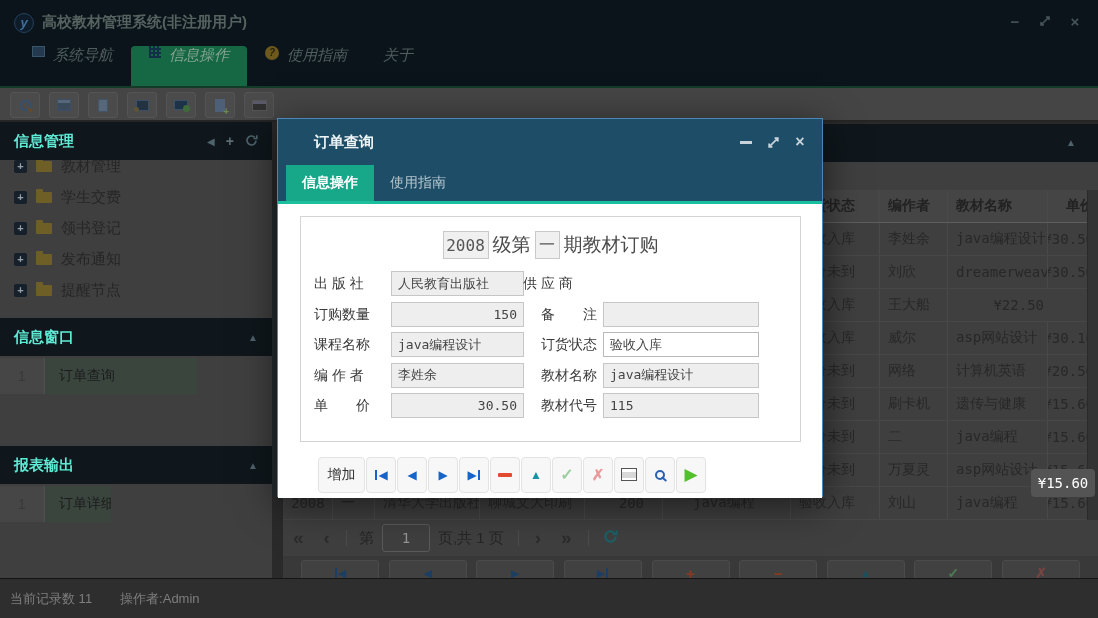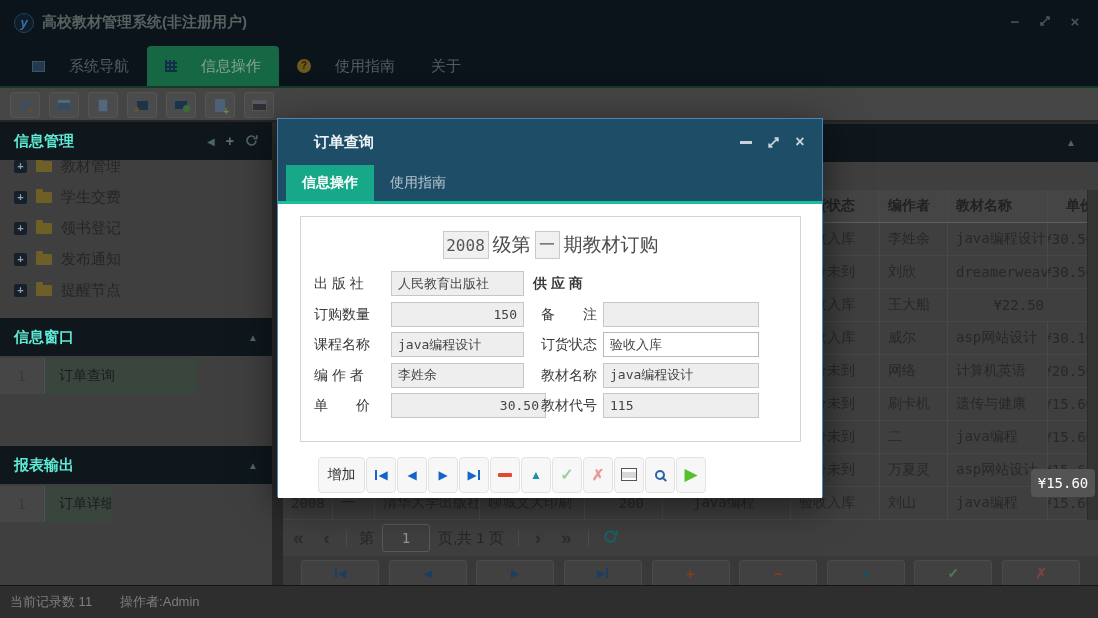--- a/index.html
+++ b/index.html
@@ -11,21 +11,21 @@
   .titlebar { position:absolute; top:0; left:0; right:0; height:46px; background:#0b141b; }
   .logo { position:absolute; left:14px; top:13px; width:20px; height:20px; border-radius:50%;
           background:#0e1b29; border:1px solid #24425e; color:#3f6f9e; font-size:13px; font-style:italic;
           text-align:center; line-height:18px; font-weight:bold; }
   .app-title { position:absolute; left:42px; top:13px; font-size:15px; font-weight:bold; color:#55625f; }
   .winctl { position:absolute; right:14px; top:12px; display:flex; gap:12px; align-items:center; color:#46535a; }
   .winctl .wc { width:18px; height:18px; display:flex; align-items:center; justify-content:center;
                 font-size:15px; font-weight:bold; cursor:default; }
   .menubar { position:absolute; top:46px; left:0; right:0; height:40px; background:#0b141b;
              display:flex; padding-left:14px; }
-  .menu-item { display:flex; align-items:center; gap:24px; padding:0 18px; color:#4f5f5f; font-size:15px; }
+  .menu-item { display:flex; align-items:flex-start; gap:8px; padding:0 18px; color:#4f5f5f; font-size:15px;font-style:italic; }
   .menu-item.active { background:#166743; color:#87a392; border-radius:4px 4px 0 0; }
   .mi-square { width:13px; height:11px; background:#23394e; border:1px solid #3a5468; }
   .mi-grid { width:12px; height:12px;
              background-image:repeating-linear-gradient(0deg,#113048 0 2px,transparent 2px 4px),
                               repeating-linear-gradient(90deg,#113048 0 2px,transparent 2px 4px); }
   .mi-help { width:14px; height:14px; border-radius:50%; background:#6e591c; color:#241e10;
              font-size:10px; font-weight:bold; text-align:center; line-height:14px; }
   .greenline { position:absolute; top:86px; left:0; right:0; height:2px; background:#123b28; }
 
   
@@ -104,21 +104,21 @@
   .bbtn { width:78px; height:26px; background:#414141; border:1px solid #4b4b4b; border-radius:3px;
           display:flex; align-items:center; justify-content:center; font-size:12px; }
   .nav-dim { color:#1c3e63; }
   .dim-add,.dim-remove { color:#8a3a1e; font-weight:bold; font-size:15px; }
   .dim-up { color:#1b4f5c; font-size:11px; }
   .dim-confirm { color:#4e7a55; font-size:14px; font-weight:bold; }
   .dim-cancel { color:#7a4343; font-size:14px; font-weight:bold; }
   .navbar2 { width:2px; height:10px; background:currentColor; margin:0 1px; }
 
   
-  .statusbar { position:absolute; left:0; bottom:0; width:1098px; height:33px; background:#2e2e2e;
+  .statusbar { position:absolute; left:0; bottom:0; width:1098px; height:40px; background:#2e2e2e;
                border-top:1px solid #151515; display:flex; align-items:center; color:#7e7e7e; font-size:13px; }
   .statusbar span { margin-left:10px; }
   .statusbar .st2 { margin-left:28px; }
   .statusbar .st3 { margin-left:30px; }
 
   
   .tooltip { position:absolute; left:1031px; top:469px; width:64px; height:28px; background:#545454;
              border-radius:4px; color:#fff; font-size:14px; display:flex; align-items:center;
              justify-content:center; z-index:40; font-family:"DejaVu Sans Mono",monospace; }
 
@@ -525,21 +525,21 @@
           <span>级第</span>
           <input class="h-input h-term" value="一" style="">
           <span>期教材订购</span>
         </div>
         <div id="fields">
             <div class="f-row" style="top: 54px; left: 0px; right: 0px;">
               <span class="f-label" style="left: 13px;">出 版 社</span>
               <input class="f-input" value="人民教育出版社" style="left: 90px; width: 133px;">
             </div>
             <div class="f-row" style="top: 54px; left: 0px; right: 0px;">
-              <span class="f-label" style="left: 232px; font-weight: bold;">供 应 商</span>
+              <span class="f-label" style="left: 222px;">供 应 商</span>
             </div>
             <div class="f-row" style="top: 84.5px; left: 0px; right: 0px;">
               <span class="f-label" style="left: 13px;">订购数量</span>
               <input class="f-input a-right" value="150" style="left: 90px; width: 133px;">
             </div>
             <div class="f-row" style="top: 84.5px; left: 0px; right: 0px;">
               <span class="f-label" style="left: 240px;">备　　注</span>
               <input class="f-input" style="left: 302px; width: 156px;">
             </div>
             <div class="f-row" style="top: 115px; left: 0px; right: 0px;">
@@ -553,21 +553,21 @@
             <div class="f-row" style="top: 145.5px; left: 0px; right: 0px;">
               <span class="f-label" style="left: 13px;">编 作 者</span>
               <input class="f-input" value="李姓余" style="left: 90px; width: 133px;">
             </div>
             <div class="f-row" style="top: 145.5px; left: 0px; right: 0px;">
               <span class="f-label" style="left: 240px;">教材名称</span>
               <input class="f-input" value="java编程设计" style="left: 302px; width: 156px;">
             </div>
             <div class="f-row" style="top: 176px; left: 0px; right: 0px;">
               <span class="f-label" style="left: 13px;">单　　价</span>
-              <input class="f-input a-right" value="30.50" style="left: 90px; width: 155px;">
+              <input class="f-input a-right" value="30.50" style="left: 90px; width: 133px;">
             </div>
             <div class="f-row" style="top: 176px; left: 0px; right: 0px;">
               <span class="f-label" style="left: 240px;">教材代号</span>
               <input class="f-input" value="115" style="left: 302px; width: 156px;">
             </div>
           </div>
       </div>
     </div>
     <div class="m-toolbar" id="mtoolbar">
         <button class="mbtn add">增加</button>

